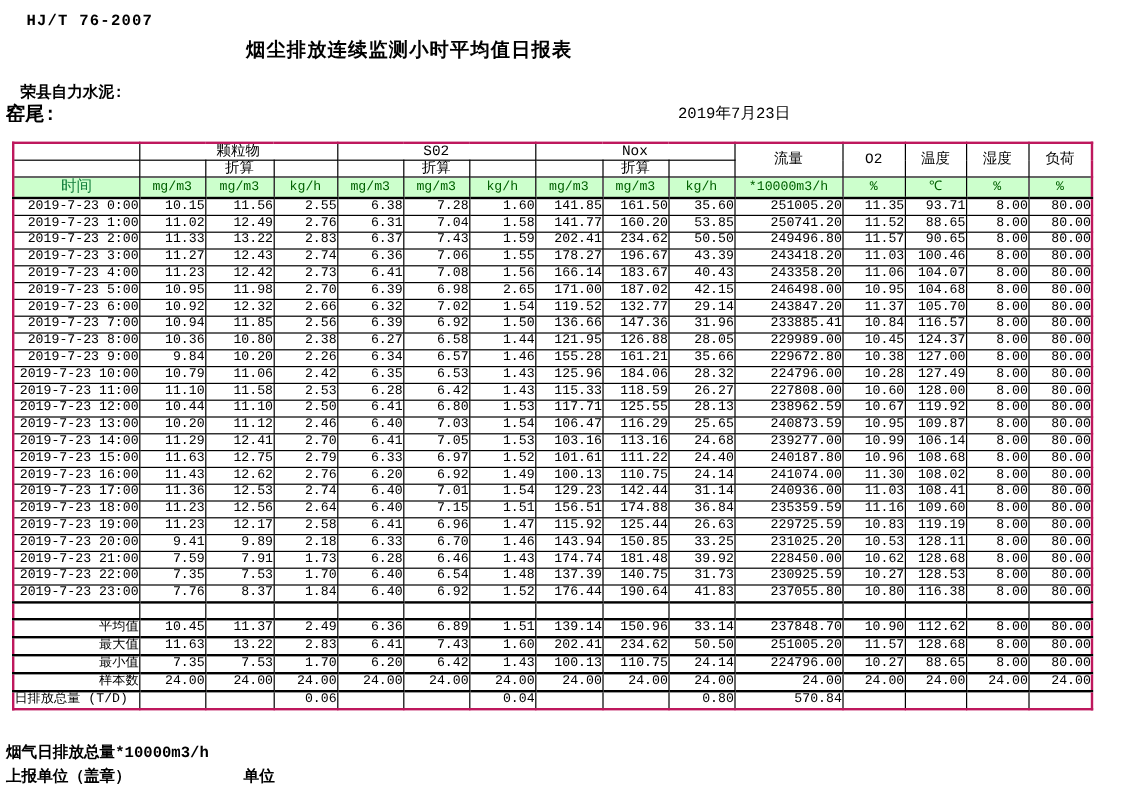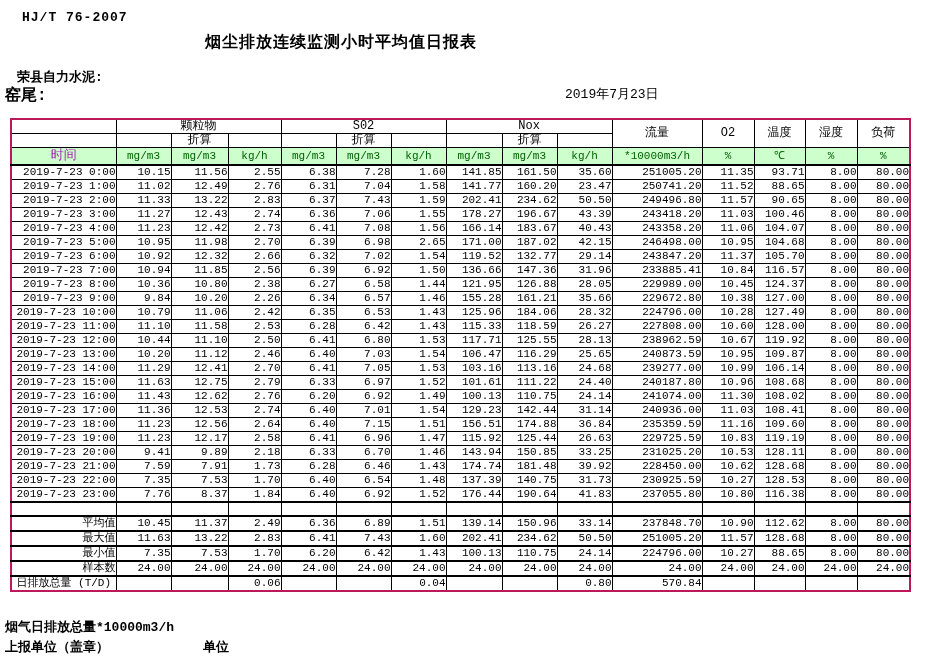--- a/index.html
+++ b/index.html
@@ -27,27 +27,27 @@
     border:1px solid #000;
     font-size:11px;height:13px;line-height:13px;
     padding:0;overflow:hidden;white-space:nowrap;
   }
   td.bR2{border-right-width:2px;}
   tr.hdr td{text-align:center;font-size:12px;height:13px;}
   tr.units td{
     background:#ccffcc;color:#006100;text-align:center;
     font-size:11px;height:16px;line-height:16px;border-bottom-width:2px;
   }
-  tr.units td.time-head{color:#a21caf;font-size:13px;}
+  tr.units td.time-head{color:#15803d;font-size:13px;}
   td.time{text-align:right;padding-right:4px;}
   td.num{text-align:right;padding-right:9px;}
   tr.sep td{height:12px;border-top-width:2px;border-bottom-width:2px;}
   tr.sum td{border-bottom-width:2px;}
   td.slabel{text-align:right;padding-right:3px;font-size:12px;}
-  td.slabel-left{text-align:center;padding-left:2px;font-size:12px;margin-top:22px;}
+  td.slabel-left{text-align:left;padding-left:2px;font-size:12px;margin-top:22px;}
 </style>
 </head>
 <body>
 
 <div class="abs standard">HJ/T  76-2007</div>
 <div class="abs title">烟尘排放连续监测小时平均值日报表</div>
 <div class="abs company">荣县自力水泥:</div>
 <div class="abs location">窑尾:</div>
 <div class="abs date">2019年7月23日</div>
 
@@ -132,21 +132,21 @@
       <tr>
         <td class="time bR2">2019-7-23 1:00</td>
         <td class="num">11.02</td>
         <td class="num">12.49</td>
         <td class="num bR2">2.76</td>
         <td class="num">6.31</td>
         <td class="num">7.04</td>
         <td class="num bR2">1.58</td>
         <td class="num">141.77</td>
         <td class="num">160.20</td>
-        <td class="num bR2">23.47</td>
+        <td class="num bR2">53.85</td>
         <td class="num bR2">250741.20</td>
         <td class="num bR2">11.52</td>
         <td class="num bR2">88.65</td>
         <td class="num bR2">8.00</td>
         <td class="num">80.00</td>
       </tr>
       <tr>
         <td class="time bR2">2019-7-23 2:00</td>
         <td class="num">11.33</td>
         <td class="num">13.22</td>

